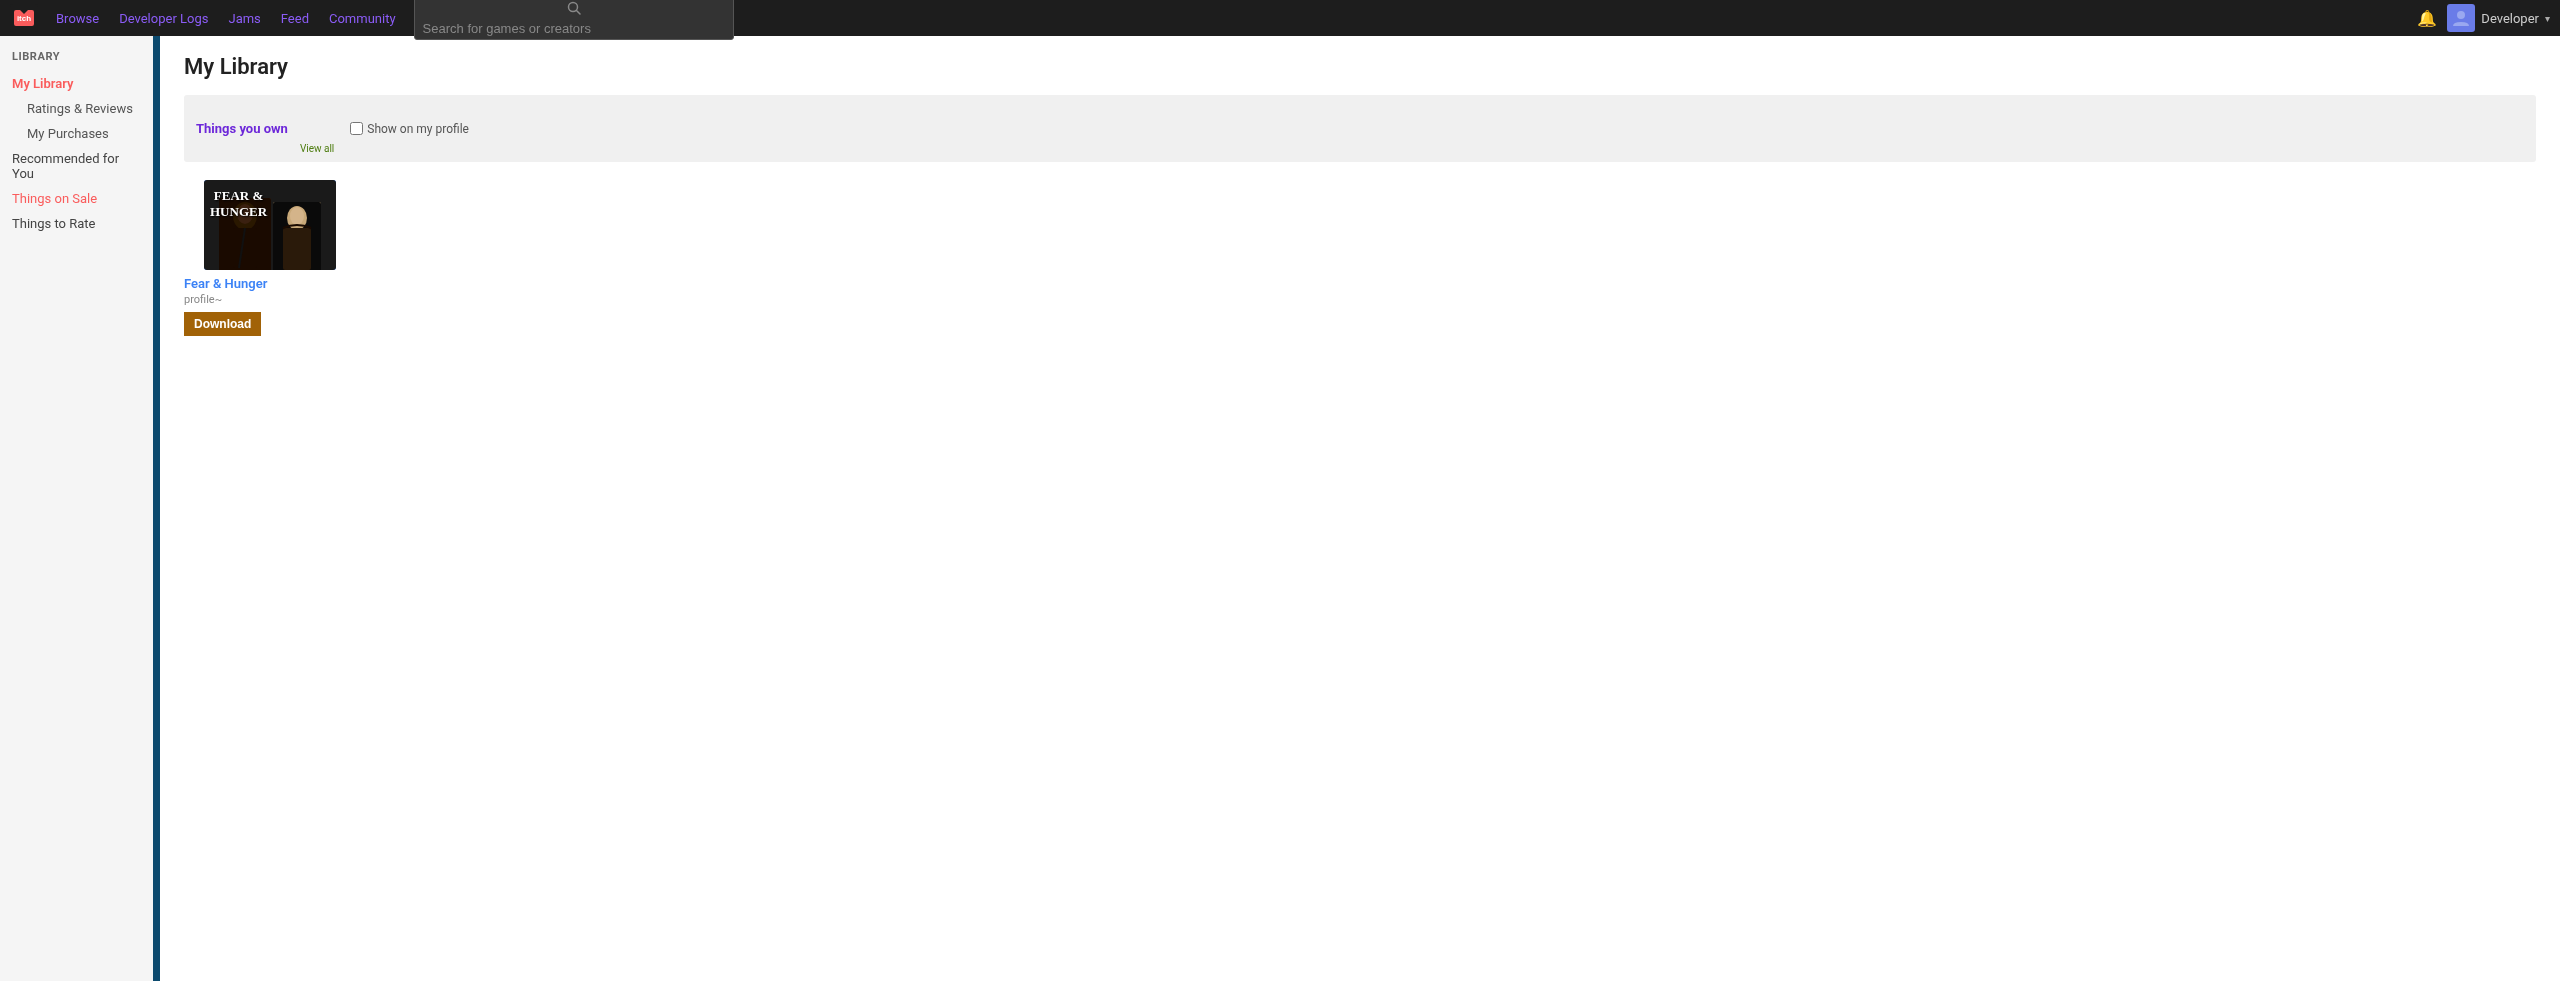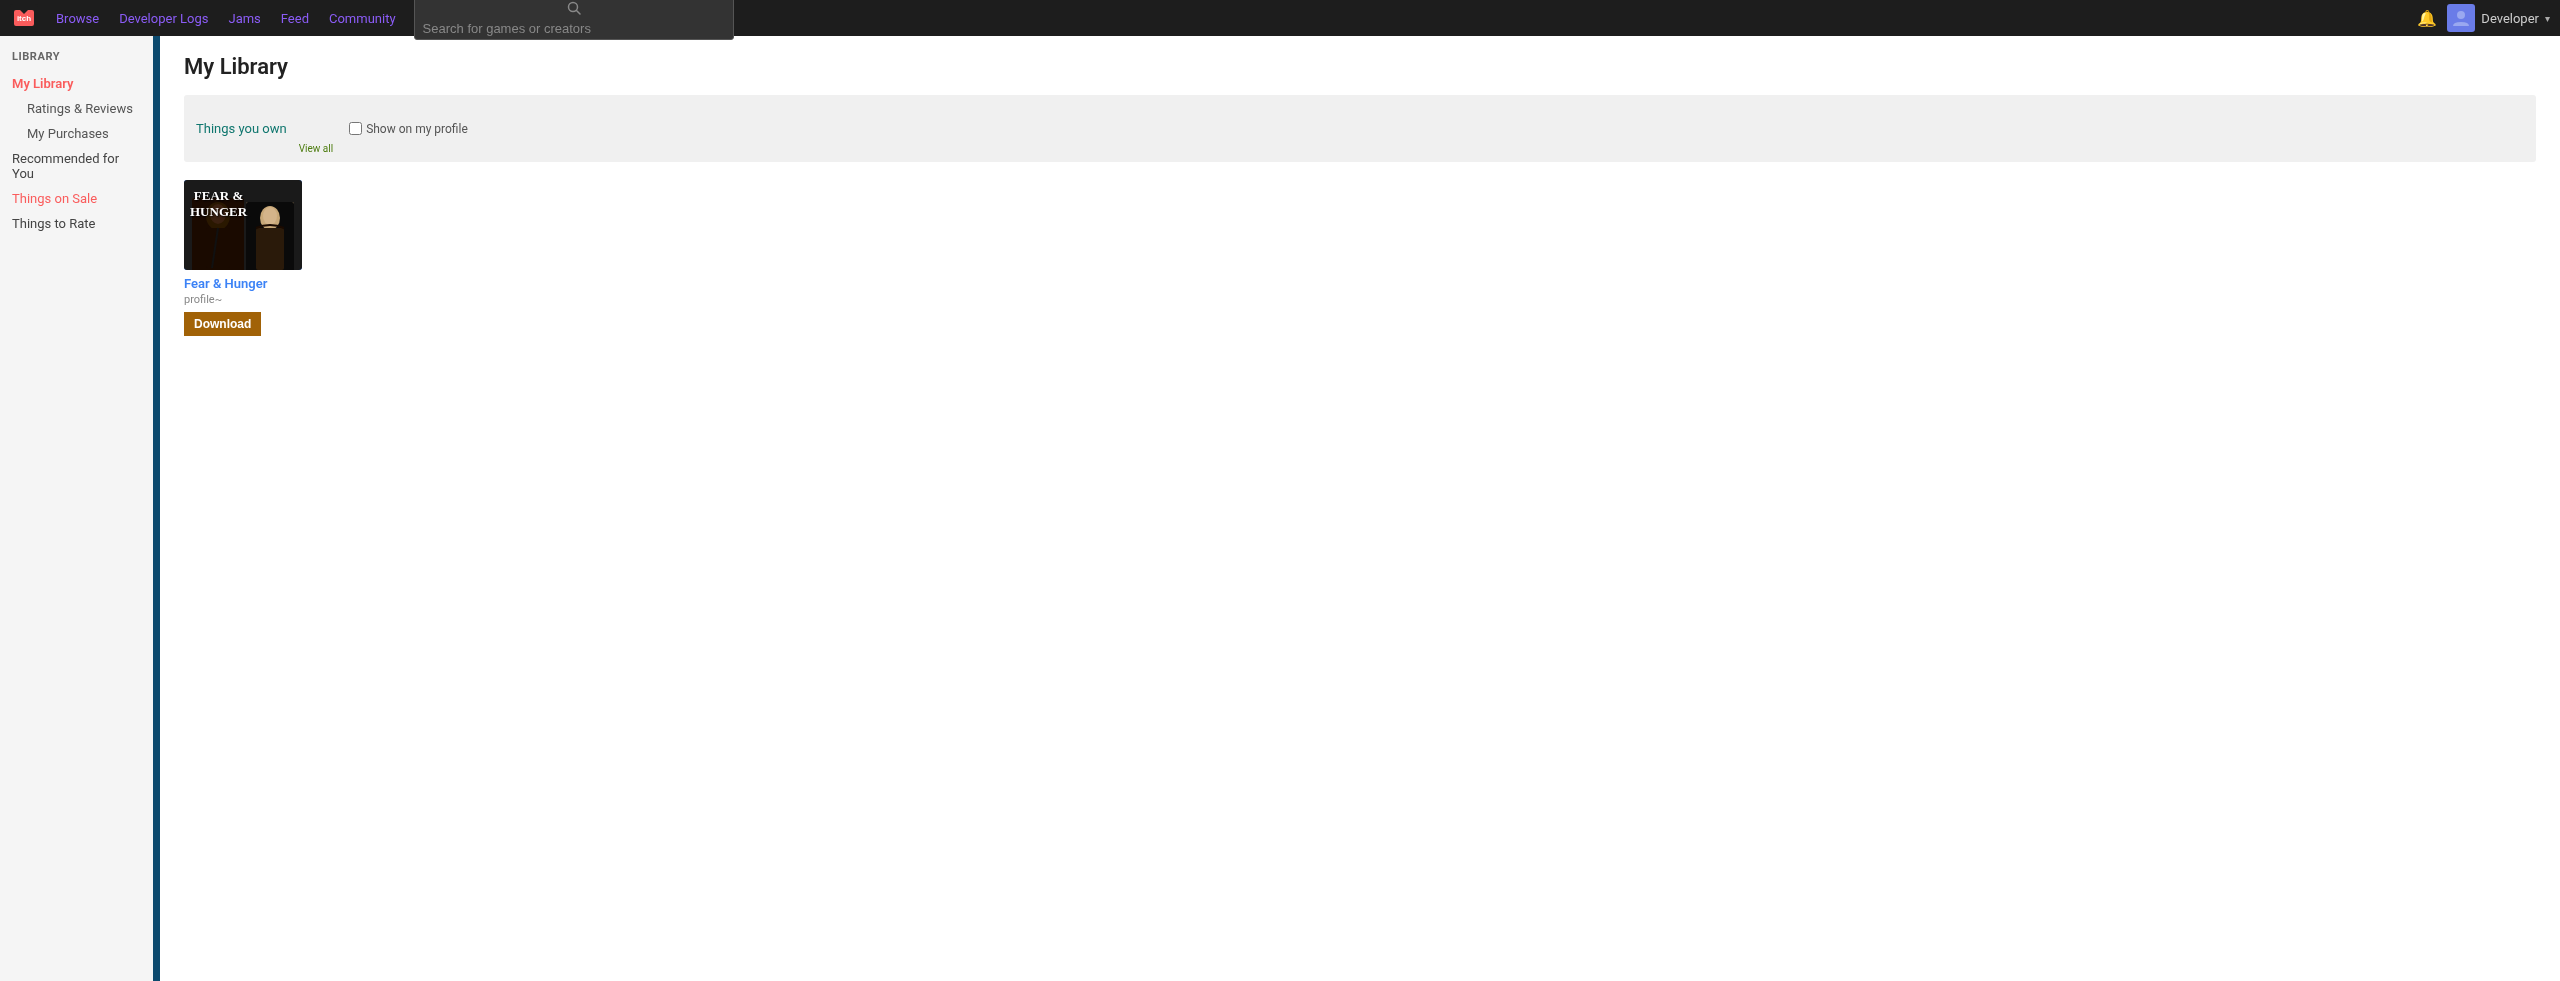--- a/index.html
+++ b/index.html
@@ -163,22 +163,22 @@
       display: flex;
       align-items: center;
       gap: 12px;
       background: #f0f0f0;
       padding: 8px 12px;
       border-radius: 3px;
       margin-bottom: 18px;
     }
     .section-bar-title {
       font-size: 13px;
-      font-weight: 400;
-      color: #0f766e;
+      font-weight: 700;
+      color: #6d28d9;
     }
     .view-all-link {
       color: #4d7c0f;
       text-decoration: none;
       font-size: 10px;
       cursor: pointer;
       margin-top: 40px;
     }
     .show-profile-label {
       display: flex;
@@ -197,29 +197,30 @@
     
     .games-grid {
       display: flex;
       flex-wrap: wrap;
       gap: 16px;
     }
     .game-card {
       width: 118px;
     }
     .game-thumbnail {
-      width: 118px;
+      width: 132px;
       height: 90px;
       border-radius: 3px;
       overflow: hidden;
       background: #3b82f6;
       margin-bottom: 6px;
       display: flex;
       align-items: center;
       justify-content: center;
+      margin-left: 20px;
     }
     
     .fh-cover {
       width: 100%;
       height: 100%;
       background: #1a1a1a;
       position: relative;
       overflow: hidden;
       display: flex;
       align-items: center;

